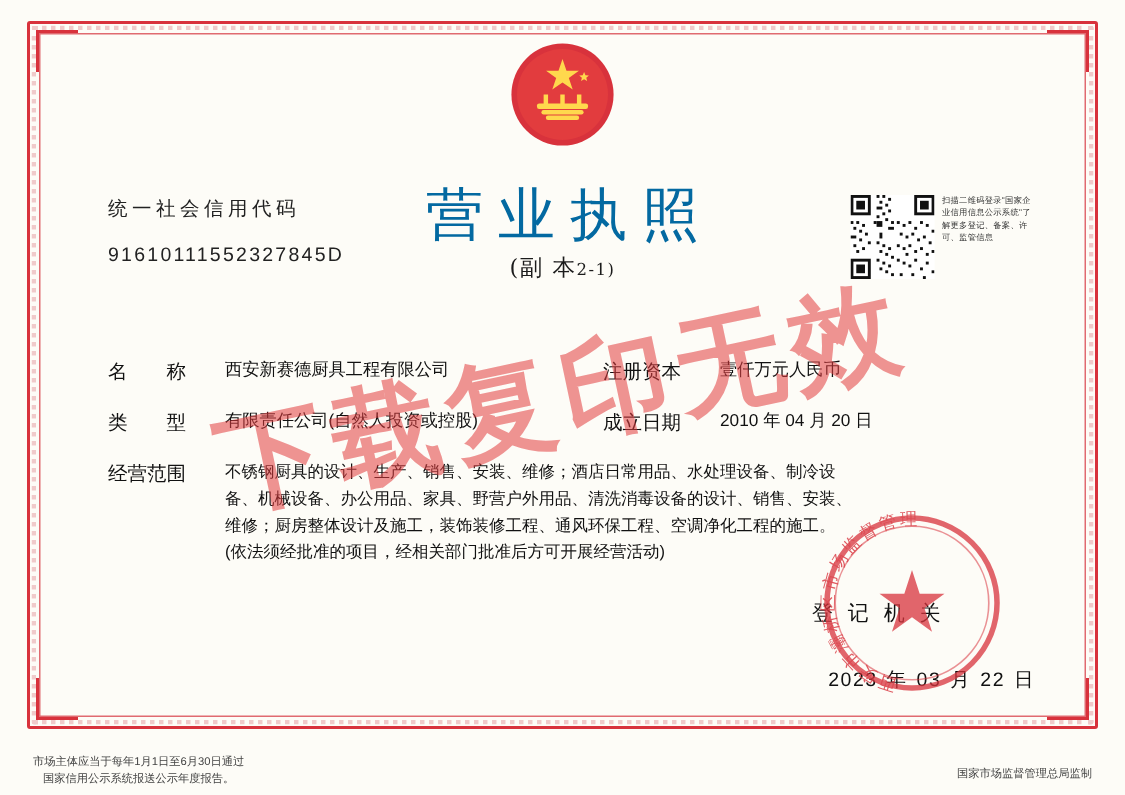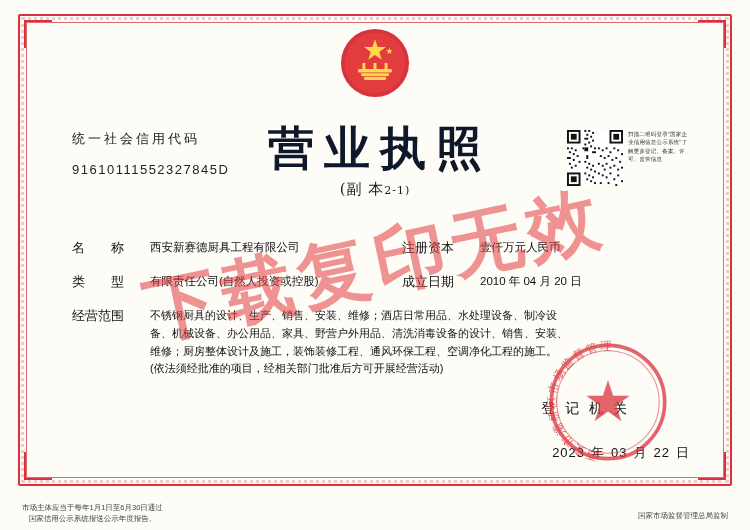--- a/index.html
+++ b/index.html
@@ -74,24 +74,24 @@
   .title-block {
     position: absolute;
     left: 0;
     right: 0;
     top: 118px;
     text-align: center;
     z-index: 3;
   }
   .main-title {
     font-family: "DejaVu Serif", "Liberation Serif", serif;
-    font-size: 46px;
-    font-weight: bold;
+    font-size: 38px;
+    font-weight: normal;
     letter-spacing: 10px;
-    color: #0f172a;
+    color: #0369a1;
     text-indent: 10px;
   }
   .sub-title {
     margin-top: 0;
     font-family: "DejaVu Serif", "Liberation Serif", serif;
     font-size: 15px;
     color: #1b1b1b;
     letter-spacing: 1px;
   }
   .sub-title .small {

